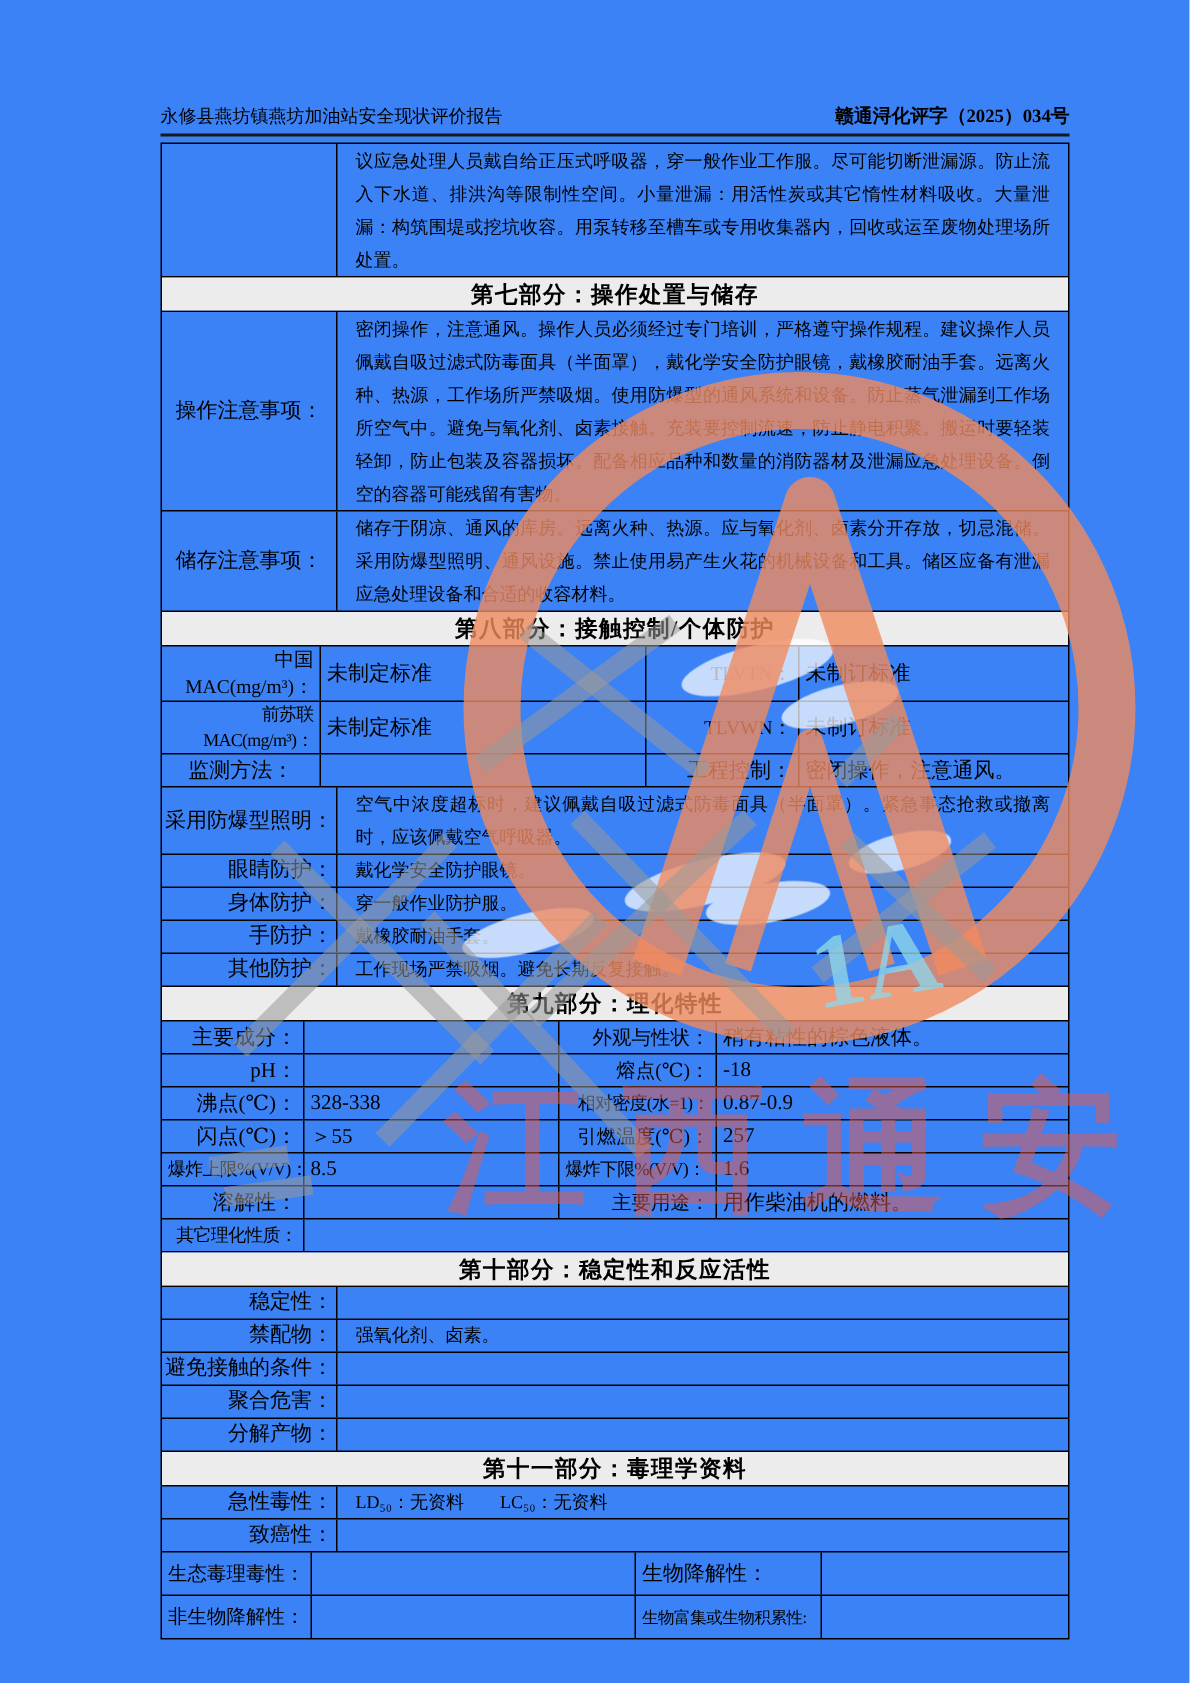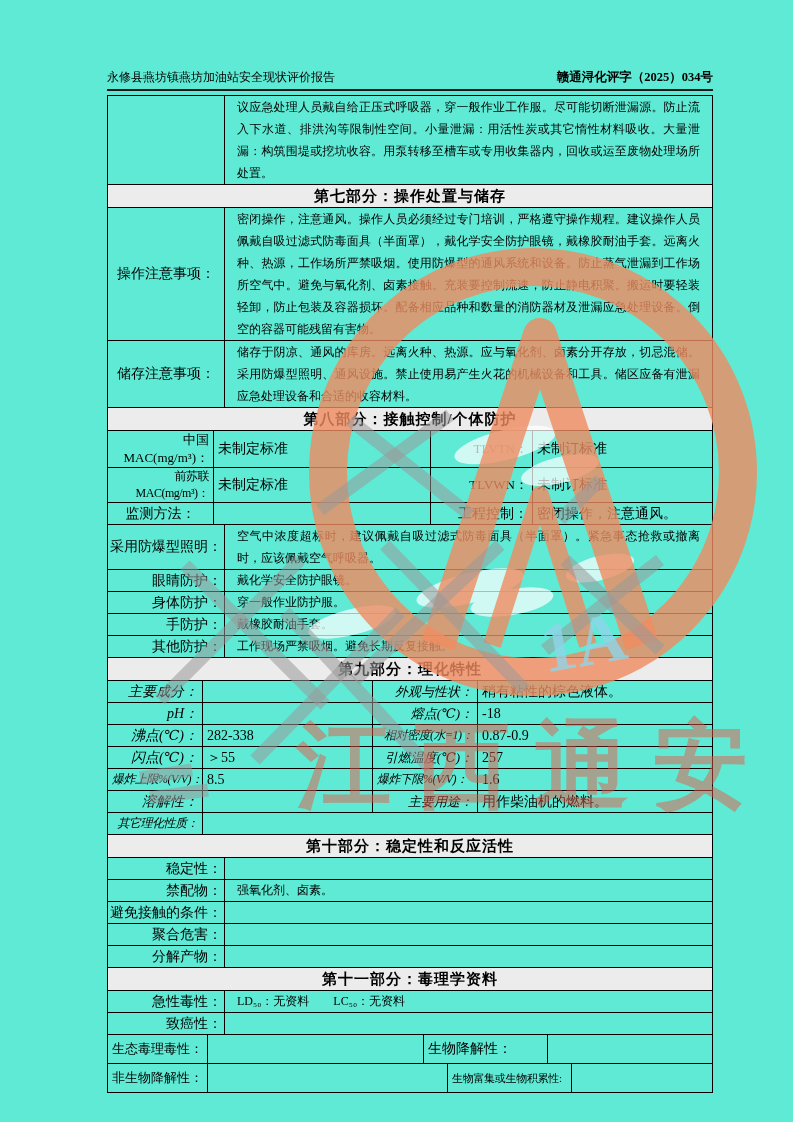--- a/index.html
+++ b/index.html
@@ -1,16 +1,16 @@
 <!DOCTYPE html>
 <html><head>
 <meta charset="utf-8">
 <style>
   html,body{margin:0;padding:0;background:#fff;}
-  .page{position:relative;width:793px;height:1122px;background:#5eead4;overflow:hidden;
+  .page{position:relative;width:793px;height:1122px;background:#3b82f6;overflow:hidden;
         font-family:"Liberation Serif","DejaVu Serif",serif;color:#000;}
   .content{position:absolute;left:107px;top:64px;width:606px;}
   .hdr{display:flex;justify-content:space-between;align-items:flex-end;height:22px;font-size:12px;}
   .hdr .hr-right{font-weight:bold;font-size:12.5px;padding-left:31px;}
   .hdr-rule{height:2px;background:#1a1a1a;margin-top:3px;}
   .tbl{margin-top:4px;border:1px solid #000;box-sizing:border-box;}
   .row{display:flex;border-top:1px solid #000;align-items:stretch;}
   .row:first-child{border-top:none;}
   .c{border-left:1px solid #000;box-sizing:border-box;}
   .c:first-child{border-left:none;text-align:right;}
@@ -22,23 +22,23 @@
   .single{min-height:21px;}
   .single .txt,.single .lab{line-height:21px;}
   .v{display:flex;align-items:center;padding:0 4px;font-size:14px;}
   .fill{flex:1;}
   .r{justify-content:flex-end;text-align:right;}
   .l{justify-content:flex-start;text-align:left;}
   
   .q8a{width:105px;flex-shrink:0;} .q8b{width:217px;flex-shrink:0;} .q8c{width:102px;flex-shrink:0;}
   .q9a{width:94px;flex-shrink:0;}  .q9b{width:170px;flex-shrink:0;} .q9c{width:105px;flex-shrink:0;}
   .qca{width:99px;flex-shrink:0;}  .qcb{width:216px;flex-shrink:0;} .qcc{width:124px;flex-shrink:0;}
-  .f13{font-size:13px;} .f12{font-size:12px;letter-spacing:-0.5px;} .f11{font-size:11px;letter-spacing:-0.3px;margin-left:24px;}
+  .f13{font-size:13px;} .f12{font-size:12px;letter-spacing:-0.5px;} .f11{font-size:11px;letter-spacing:-0.3px;}
   .h28{min-height:28px;}
-  .lbl9{white-space:nowrap;overflow:hidden;font-style:italic;}
+  .lbl9{white-space:nowrap;overflow:hidden;}
   .wm{position:absolute;left:0;top:0;width:793px;height:1122px;pointer-events:none;z-index:5;}
 </style>
 </head>
 <body>
 
 <div class="page">
 
   <div class="content">
 
     <div class="hdr">
@@ -118,21 +118,21 @@
         <div class="c v fill l">稍有粘性的棕色液体。</div>
       </div>
       <div class="row single">
         <div class="c v q9a r lbl9">pH：</div>
         <div class="c v q9b l"></div>
         <div class="c v q9c r f13 lbl9">熔点(℃)：</div>
         <div class="c v fill l">-18</div>
       </div>
       <div class="row single">
         <div class="c v q9a r lbl9">沸点(℃)：</div>
-        <div class="c v q9b l">282-338</div>
+        <div class="c v q9b l">328-338</div>
         <div class="c v q9c r f12 lbl9">相对密度(水=1)：</div>
         <div class="c v fill l">0.87-0.9</div>
       </div>
       <div class="row single">
         <div class="c v q9a r lbl9">闪点(℃)：</div>
         <div class="c v q9b l">＞55</div>
         <div class="c v q9c r f13 lbl9">引燃温度(℃)：</div>
         <div class="c v fill l">257</div>
       </div>
       <div class="row single">

